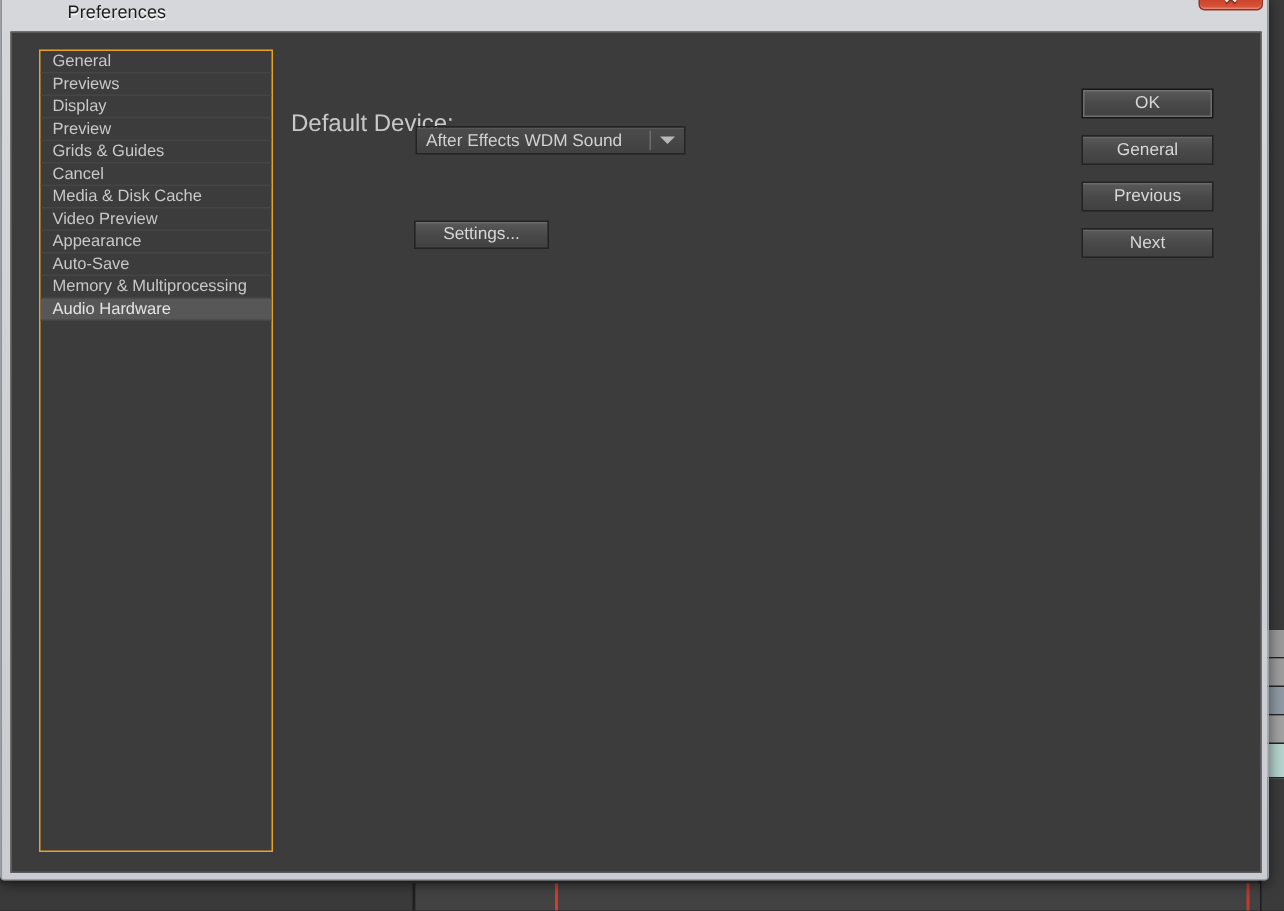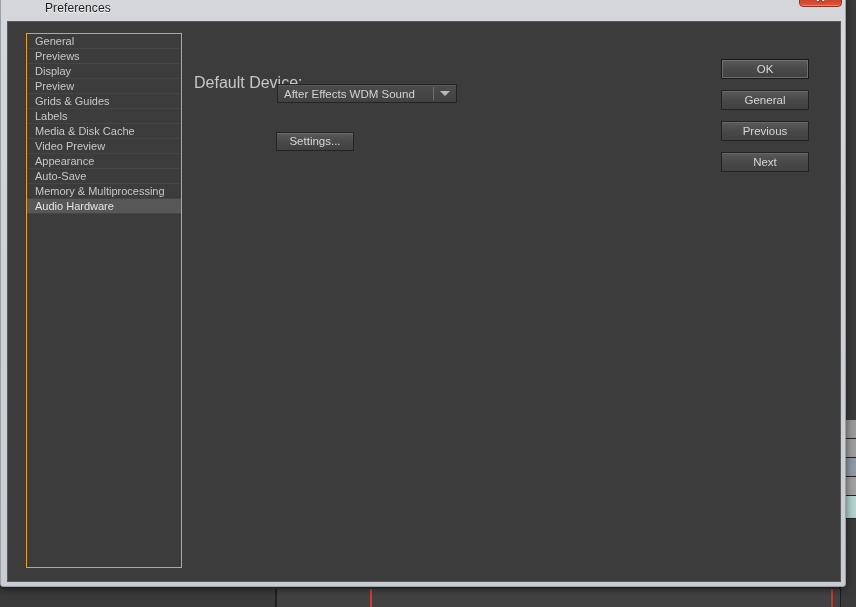--- a/index.html
+++ b/index.html
@@ -233,22 +233,22 @@
     font-size: 11.5px;
     text-align: center;
     cursor: pointer;
     box-shadow: inset 0 1px 0 rgba(255,255,255,0.10);
     white-space: nowrap;
   }
 
   .settings-btn {
     position: absolute;
     left: 268px;
-    top: 110px;
-    width: 78px;
+    top: 125px;
+    width: 90px;
     height: 19px;
     line-height: 17px;
   }
 
   .right-btn {
     position: absolute;
     left: 713px;
     width: 88px;
     height: 20px;
     line-height: 18px;
@@ -298,21 +298,21 @@
     </div>
 
     <div class="body-panel">
 
       <div class="sidebar">
         <div class="side-item">General</div>
         <div class="side-item">Previews</div>
         <div class="side-item">Display</div>
         <div class="side-item">Preview</div>
         <div class="side-item">Grids &amp; Guides</div>
-        <div class="side-item">Labels</div>
+        <div class="side-item">Cancel</div>
         <div class="side-item">Media &amp; Disk Cache</div>
         <div class="side-item">Video Preview</div>
         <div class="side-item">Appearance</div>
         <div class="side-item">Auto-Save</div>
         <div class="side-item">Memory &amp; Multiprocessing</div>
         <div class="side-item selected">Audio Hardware</div>
       </div>
 
       <div class="field-label">Default Device:</div>
 

